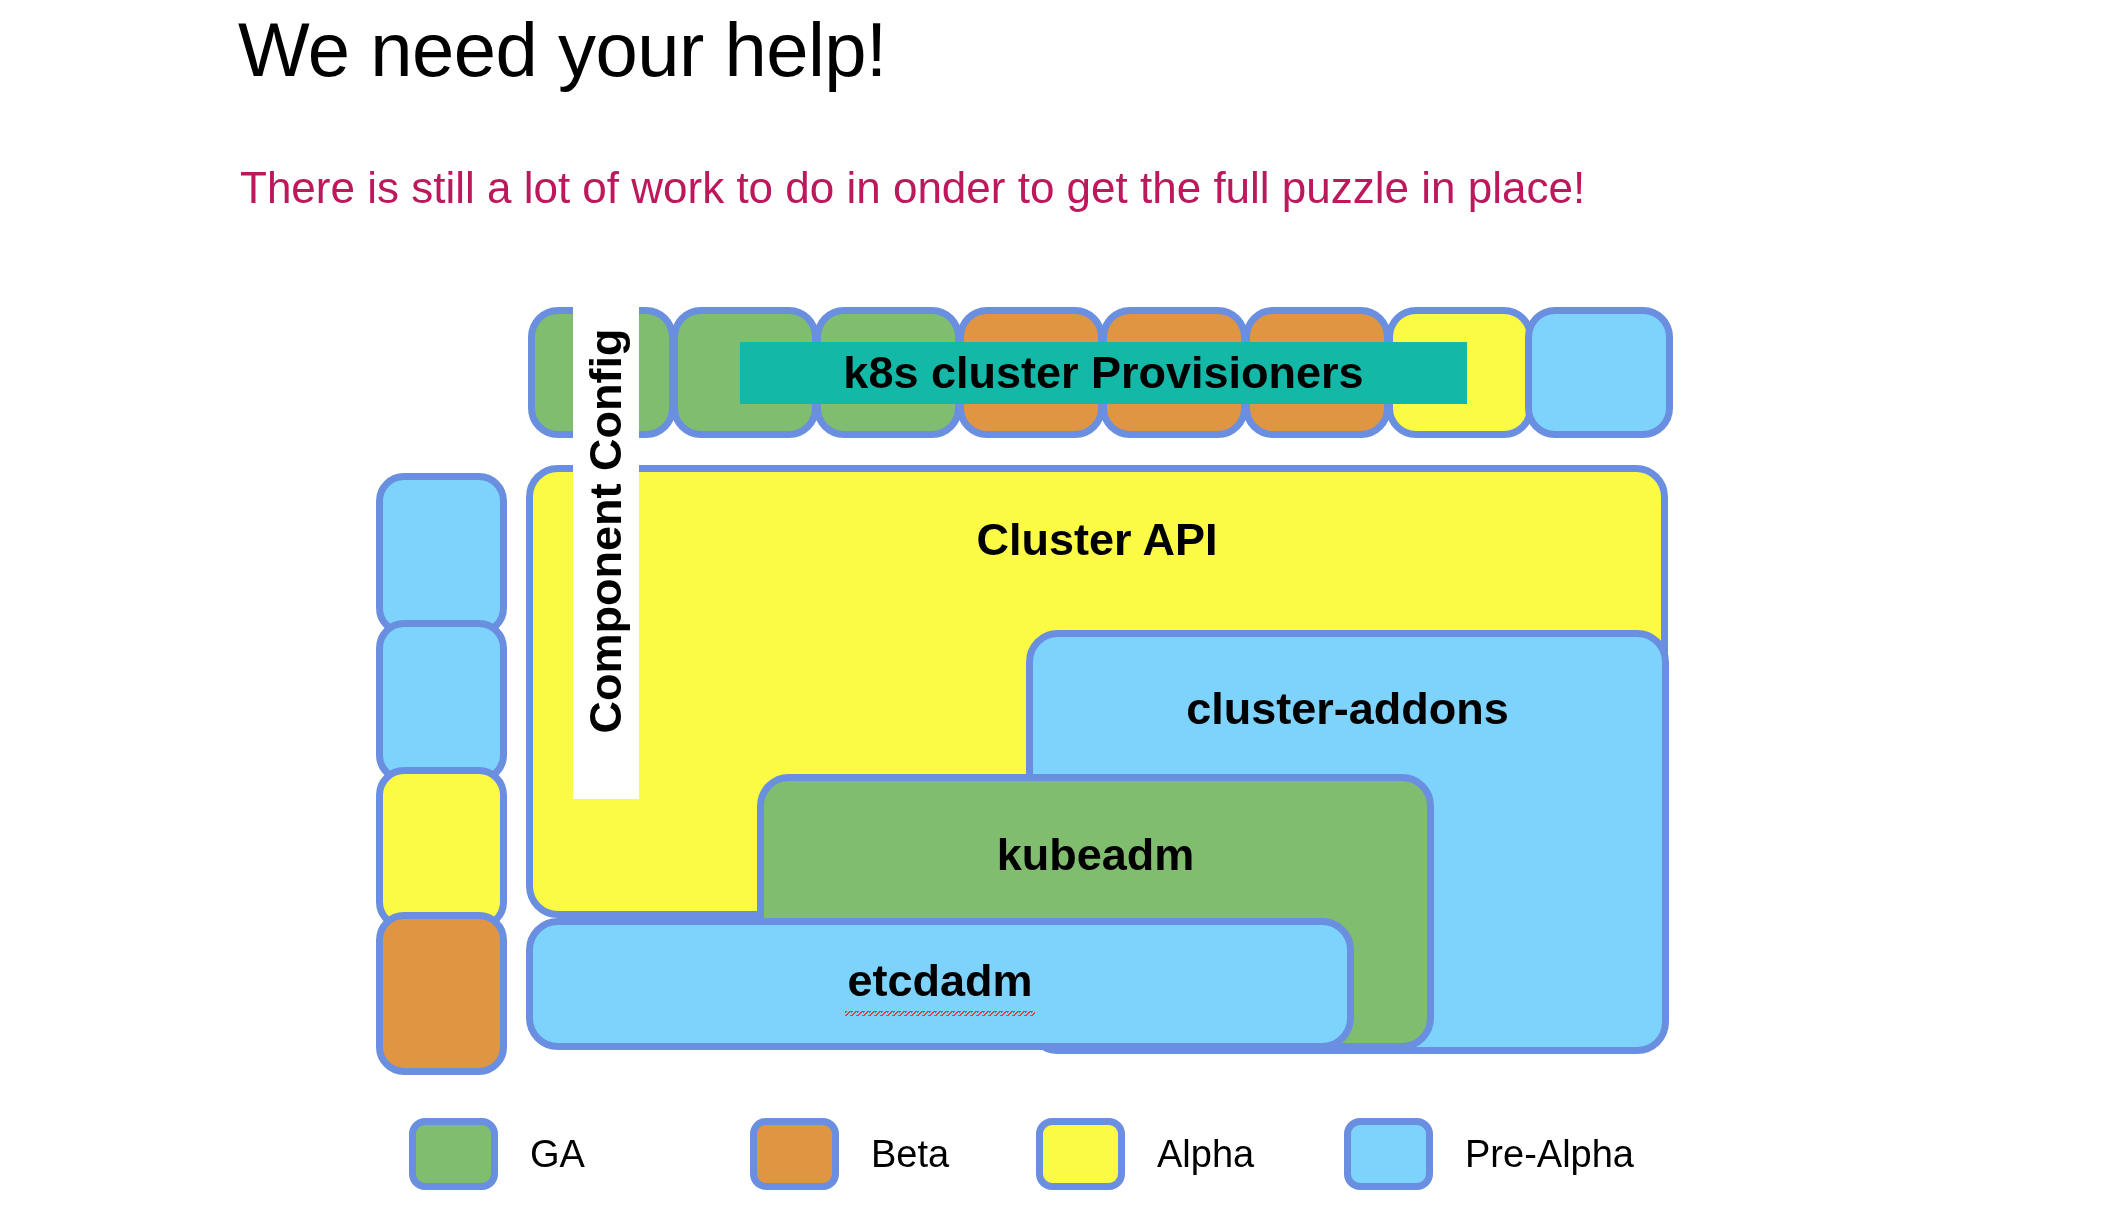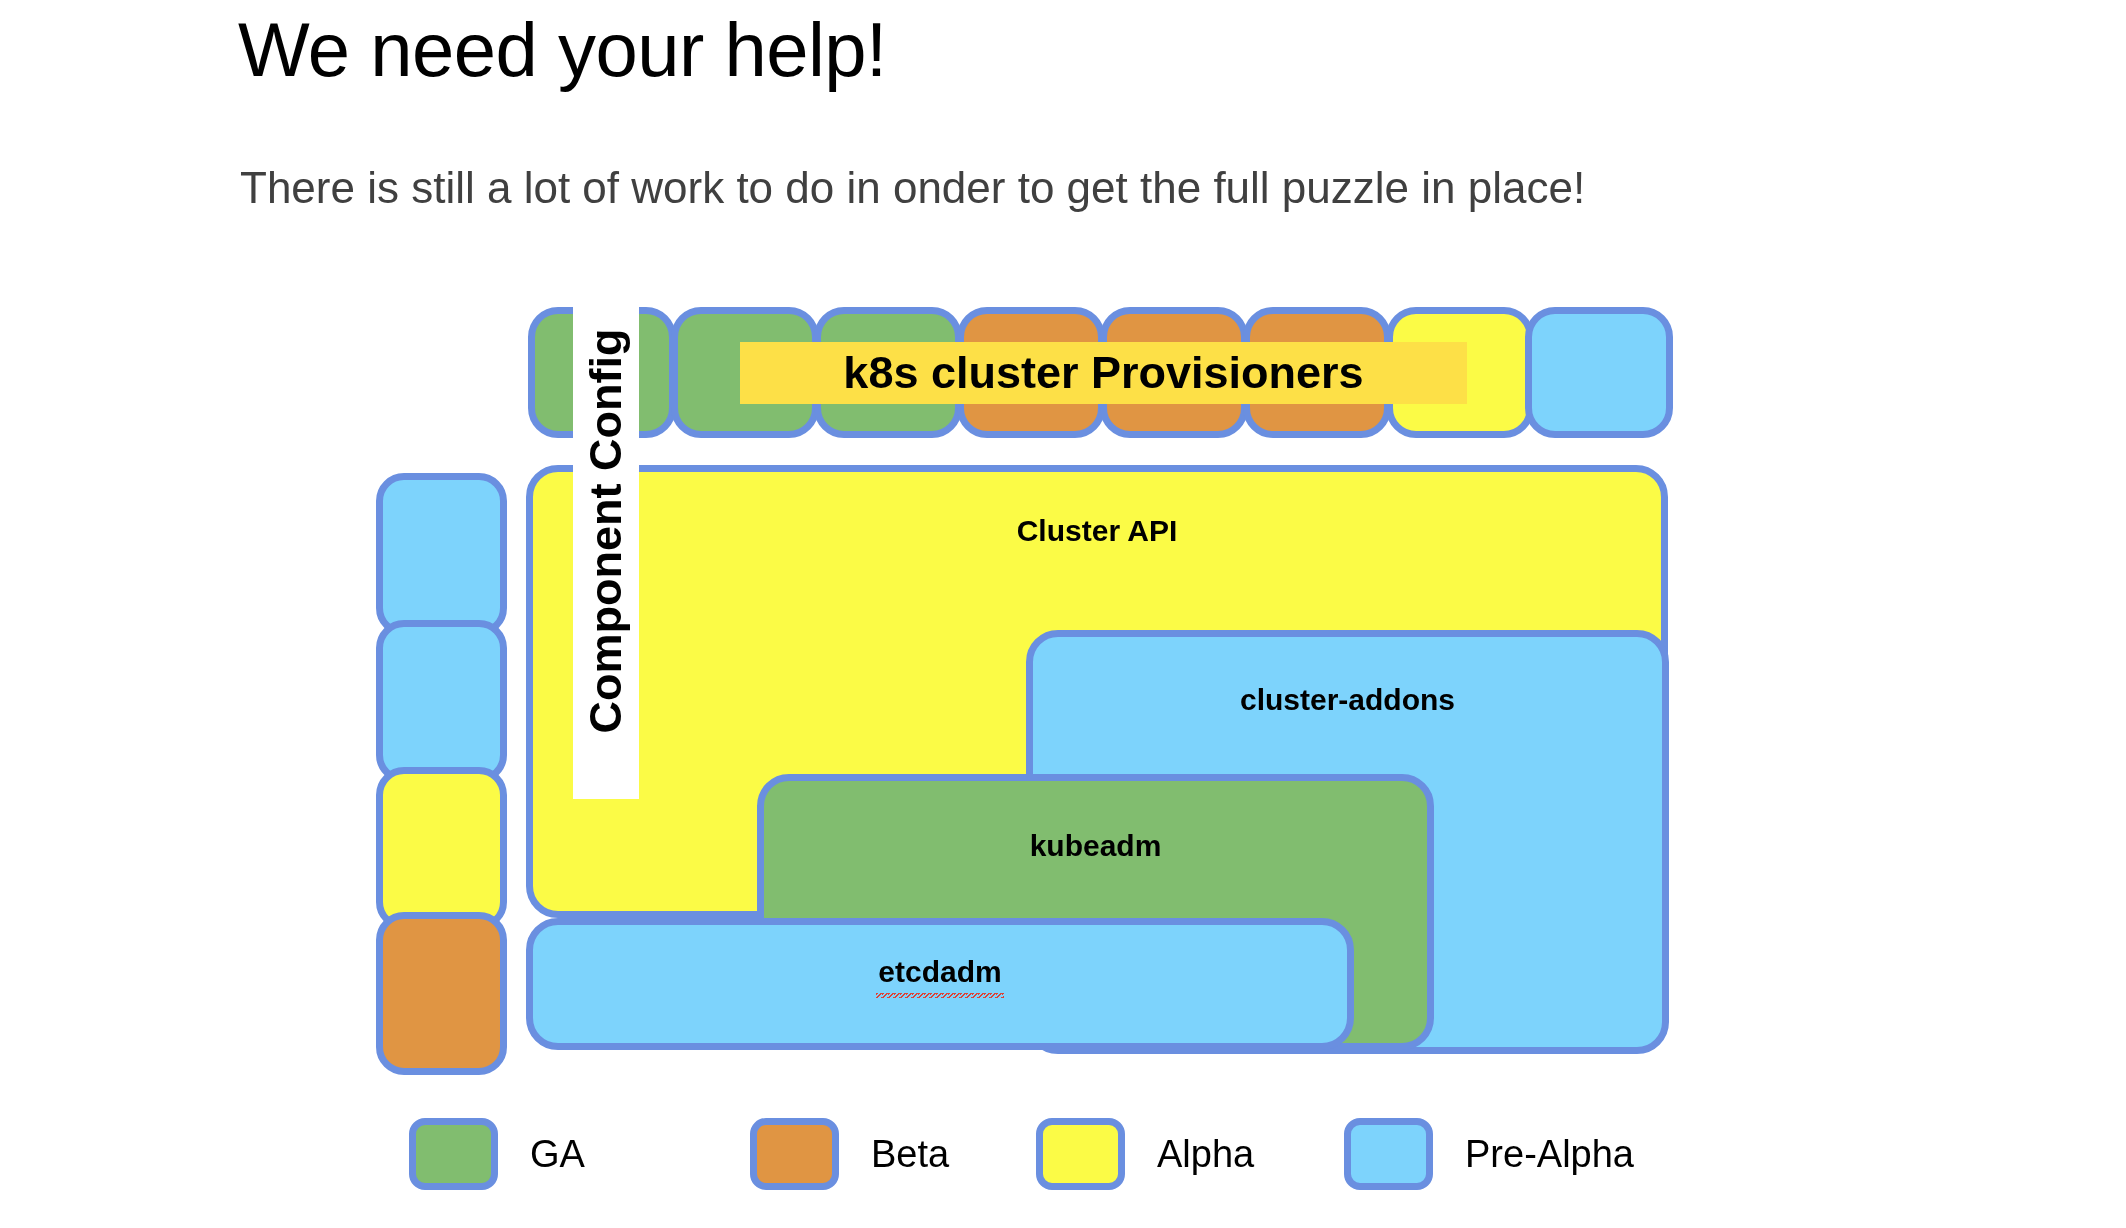--- a/index.html
+++ b/index.html
@@ -28,21 +28,21 @@
     letter-spacing: -0.5px;
     white-space: nowrap;
     line-height: 1.1;
   }
   #subtitle {
     position: absolute;
     left: 240px;
     top: 163px;
     font-size: 44px;
     font-weight: 400;
-    color: #404040;
+    color: #be185d;
     white-space: nowrap;
     line-height: 1.15;
   }
 
   
   .box {
     position: absolute;
     border: 7px solid #6a8fe0;
     border-radius: 26px;
     background: #ffffff;
@@ -59,21 +59,21 @@
     height: 131px;
     width: 148px;
     border-radius: 30px;
   }
   #prov-label {
     position: absolute;
     left: 740px;
     top: 342px;
     width: 727px;
     height: 62px;
-    background: #fde047;
+    background: #14b8a6;
     display: flex;
     align-items: center;
     justify-content: center;
     font-size: 45px;
     font-weight: bold;
     color: #000000;
     z-index: 12;
     white-space: nowrap;
   }
 
@@ -125,21 +125,21 @@
   #etcdadm {
     left: 526px;  top: 918px;
     width: 828px;  height: 132px;
     border-radius: 32px;
     z-index: 5;
   }
   .box-label {
     position: absolute;
     width: 100%;
     text-align: center;
-    font-size: 30px;
+    font-size: 45px;
     font-weight: bold;
     color: #000000;
     white-space: nowrap;
   }
   #cluster-api  .box-label { top: 42px; }
   #cluster-addons .box-label { top: 46px; }
   #kubeadm      .box-label { top: 48px; }
   #etcdadm      .box-label { top: 30px; }
 
   .spellcheck {

